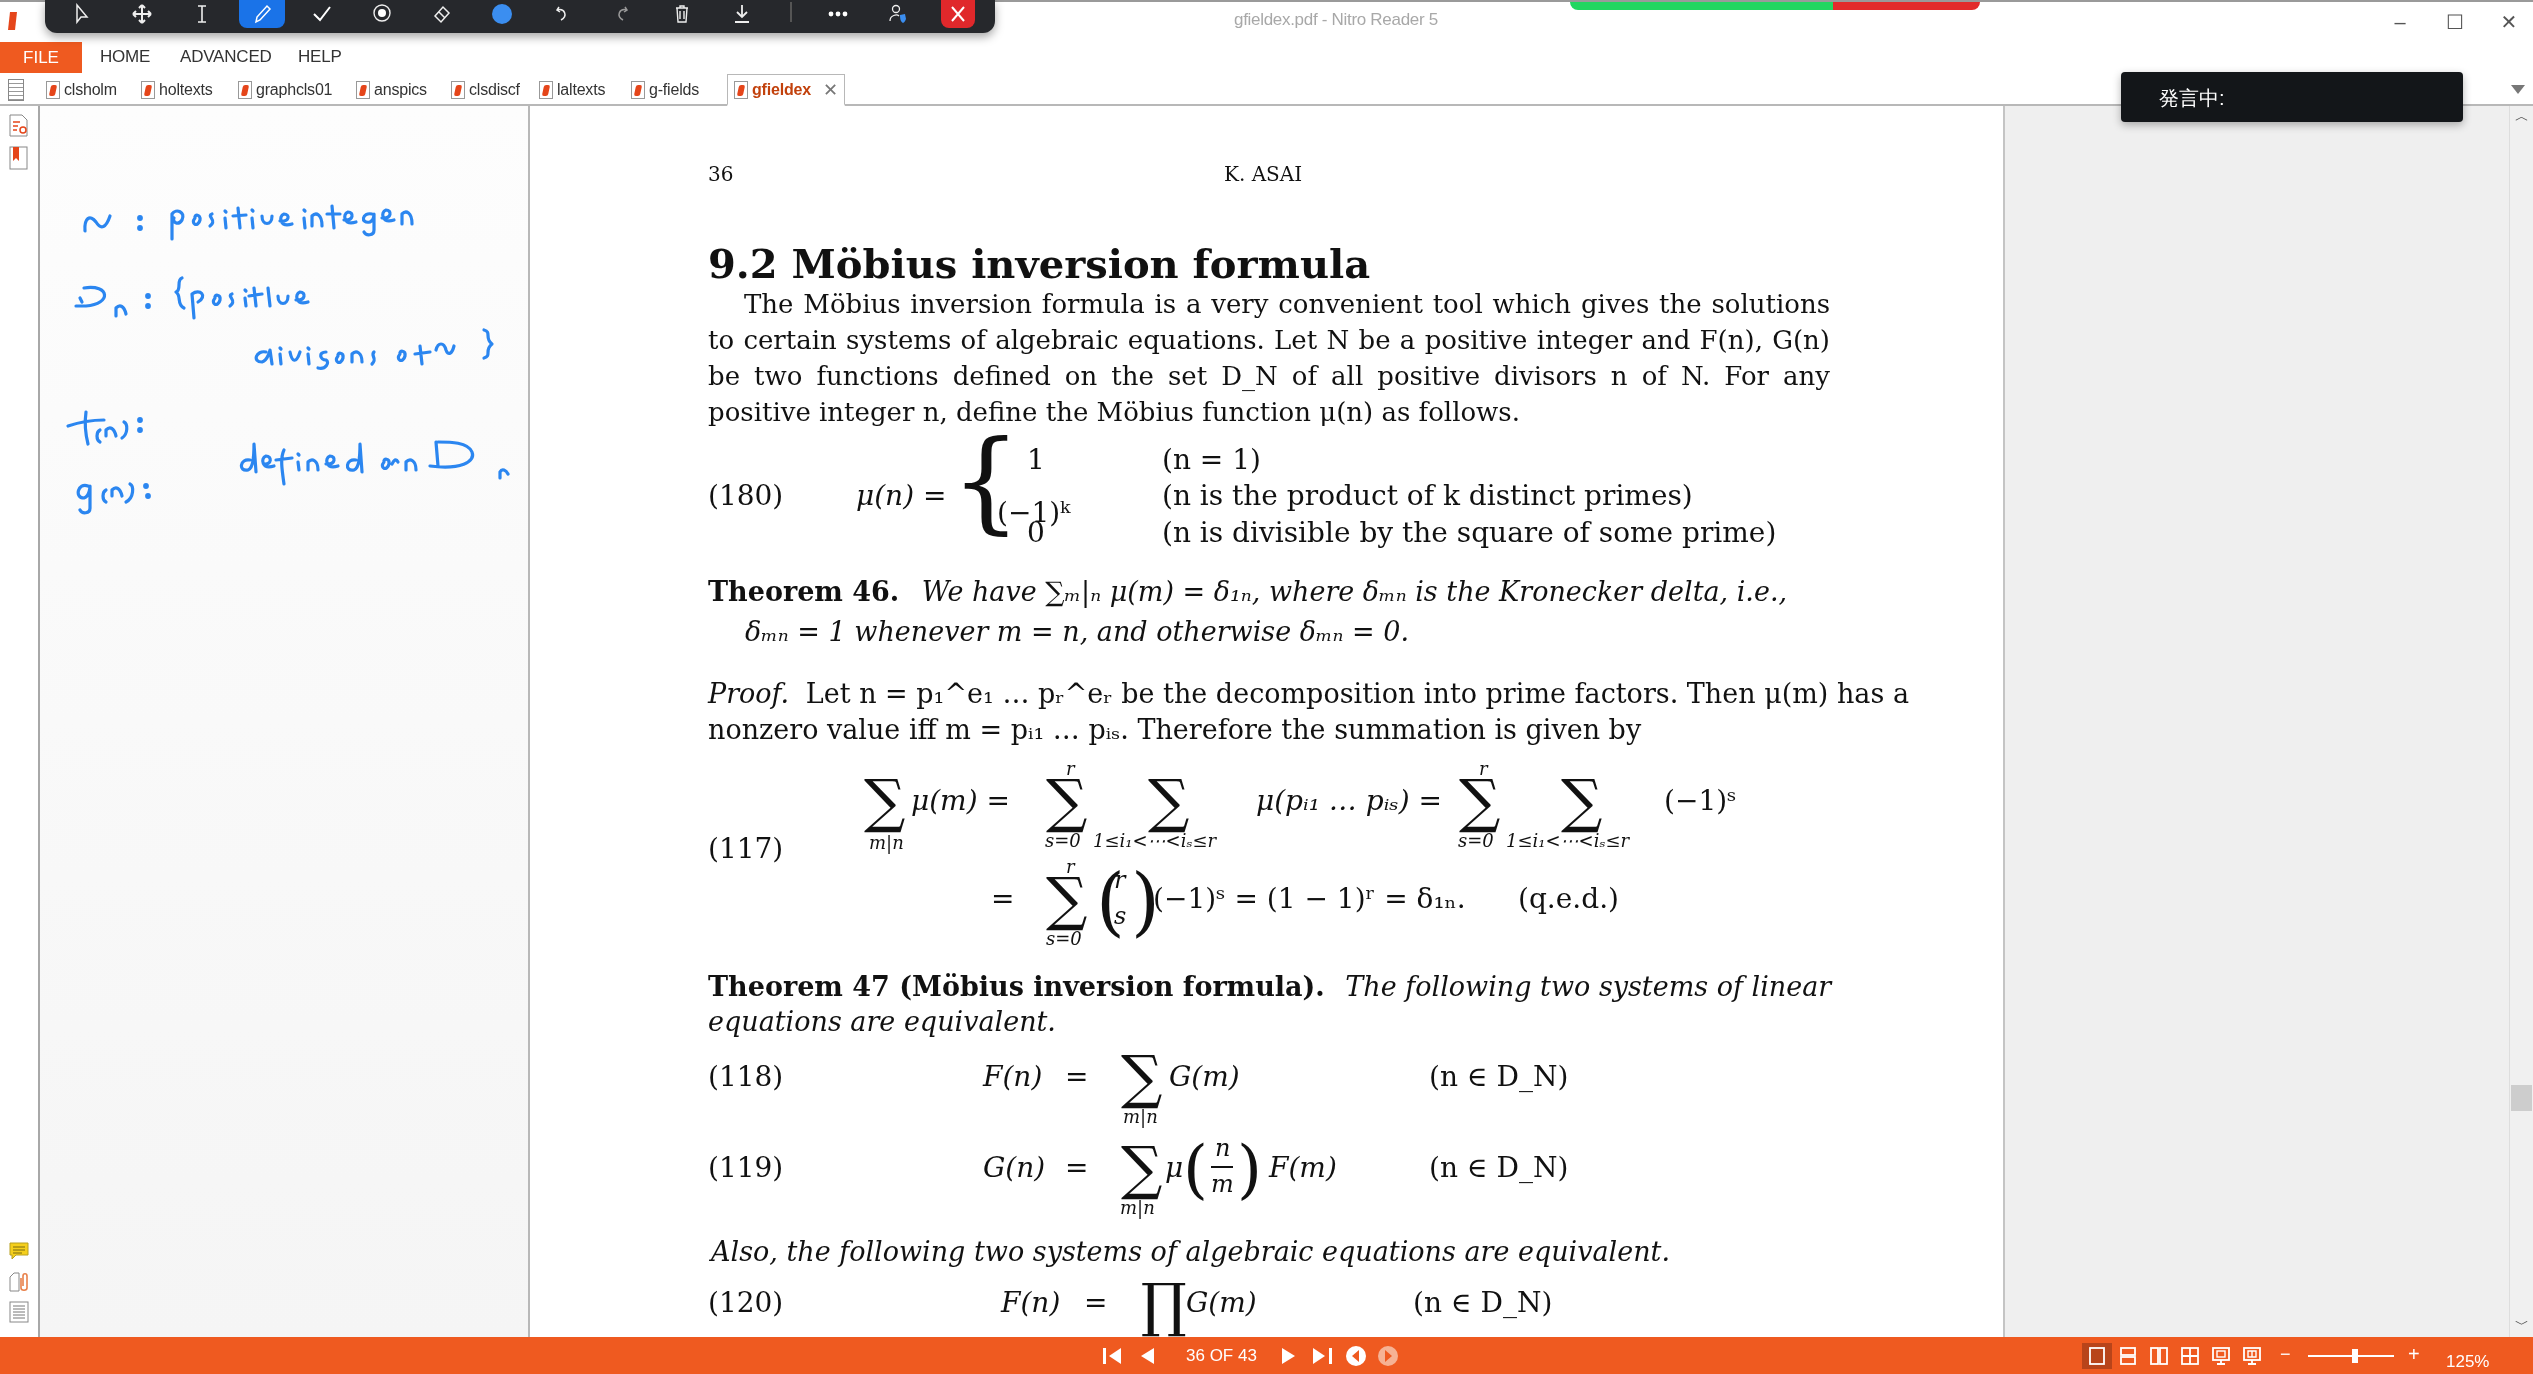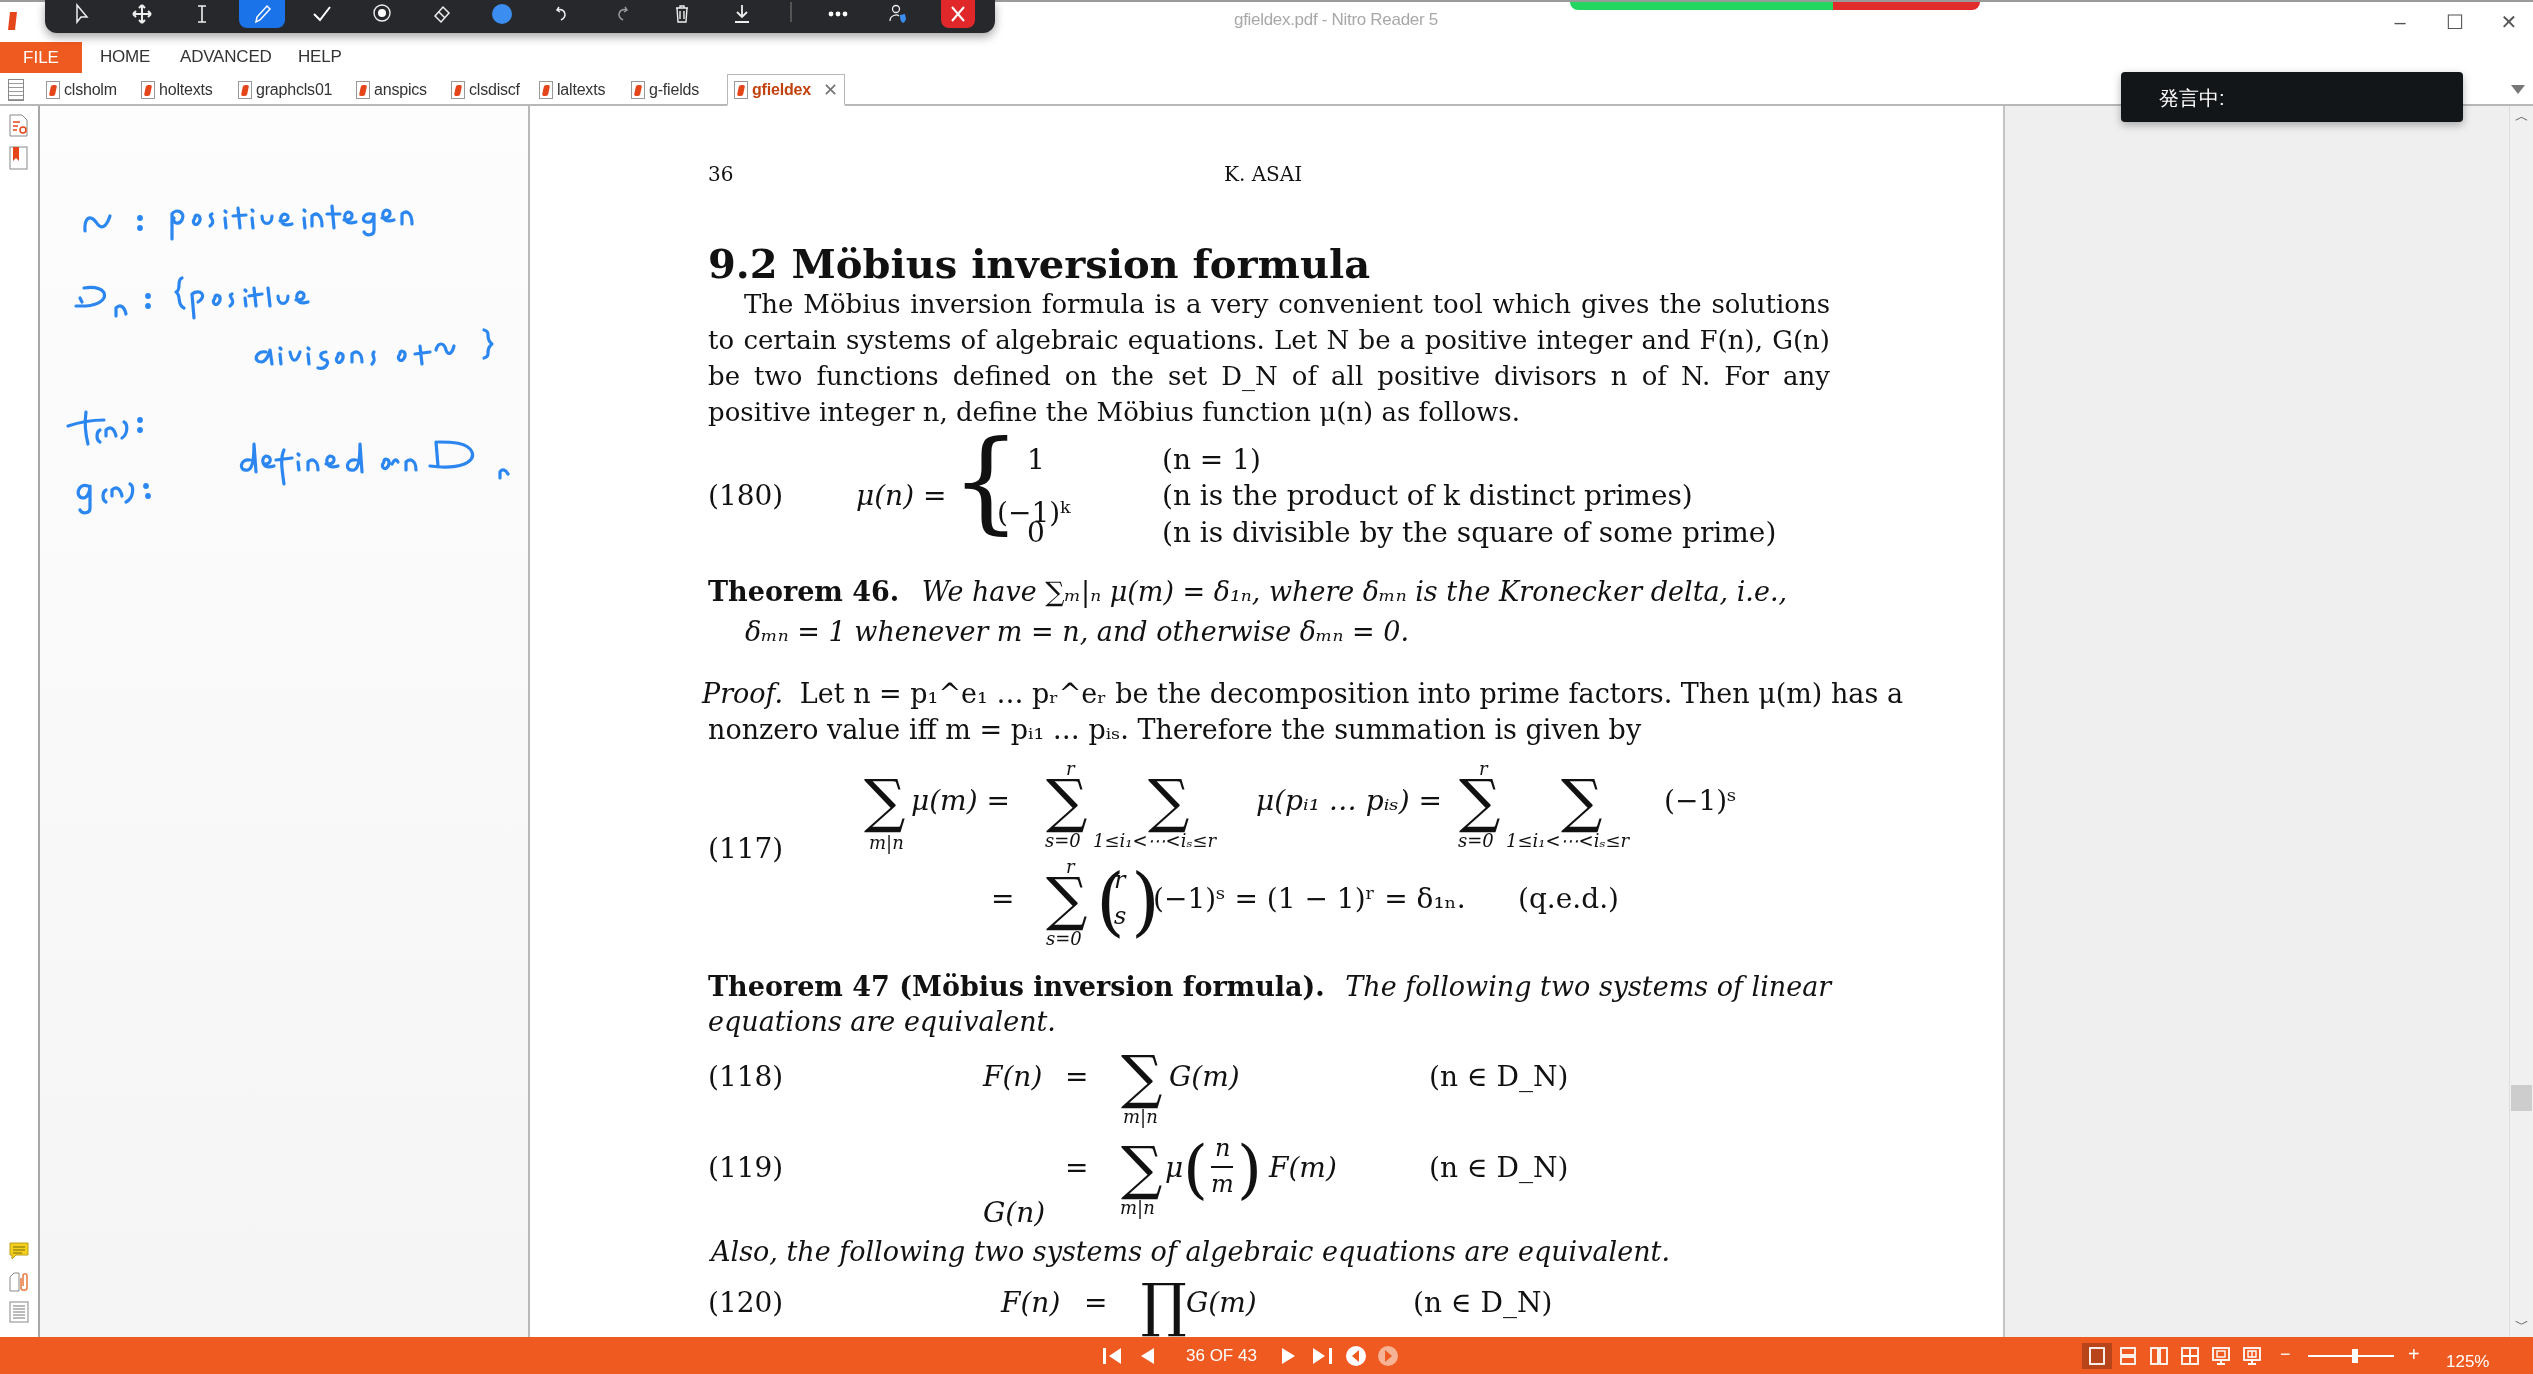--- a/index.html
+++ b/index.html
@@ -354,21 +354,21 @@
       <span class="abs math rm" style="left:631px; top:337px;">(n = 1)</span>
       <span class="abs math rm" style="left:631px; top:373px;">(n is the product of k distinct primes)</span>
       <span class="abs math rm" style="left:631px; top:410px;">(n is divisible by the square of some prime)</span>
 
       <span class="abs" style="left:177px; top:470px; font-size:27px;">
         <span class="thm-head">Theorem 46.</span>
         <span class="it" style="margin-left:14px">We have  ∑ₘ|ₙ μ(m) = δ₁ₙ, where δₘₙ is the Kronecker delta, i.e.,</span>
       </span>
       <span class="abs it" style="left:177px; top:510px; font-size:27px;margin-left:37px;">δₘₙ = 1 whenever m = n, and otherwise δₘₙ = 0.</span>
 
-      <span class="abs" style="left:171px; top:572px; font-size:27px;">
+      <span class="abs" style="left:177px; top:572px; font-size:27px;">
         <span class="it">Proof.</span>
         <span style="margin-left:8px">Let n = p₁^e₁ … pᵣ^eᵣ be the decomposition into prime factors. Then μ(m) has a</span>
       </span>
       <span class="abs" style="left:177px; top:608px; font-size:27px;">nonzero value iff m = pᵢ₁ … pᵢₛ. Therefore the summation is given by</span>
 
       <span class="abs eqno" style="left:177px; top:726px;">(117)</span>
       <span class="abs big-op" style="left:333px; top:666px;">∑</span>
       <span class="abs sub" style="left:338px; top:726px;">m|n</span>
       <span class="abs math" style="left:380px; top:678px;">μ(m) =</span>
       <span class="abs sub" style="left:535px; top:652px;">r</span>
@@ -403,21 +403,21 @@
 
       <span class="abs eqno" style="left:177px; top:954px;">(118)</span>
       <span class="abs math" style="left:452px; top:954px;">F(n)</span>
       <span class="abs math rm" style="left:534px; top:954px;">=</span>
       <span class="abs big-op" style="left:590px; top:942px;">∑</span>
       <span class="abs sub" style="left:592px; top:1000px;">m|n</span>
       <span class="abs math" style="left:638px; top:954px;">G(m)</span>
       <span class="abs math rm" style="left:898px; top:954px;">(n ∈ D_N)</span>
 
       <span class="abs eqno" style="left:177px; top:1045px;">(119)</span>
-      <span class="abs math" style="left:452px; top:1045px;margin-top:45px;">G(n)</span>
+      <span class="abs math" style="left:452px; top:1045px;">G(n)</span>
       <span class="abs math rm" style="left:534px; top:1045px;">=</span>
       <span class="abs big-op" style="left:590px; top:1033px;">∑</span>
       <span class="abs sub" style="left:589px; top:1091px;">m|n</span>
       <span class="abs math" style="left:634px; top:1045px;">μ</span>
       <span class="abs" style="left:652px; top:1026px; font-size:64px; font-weight:200;">(</span>
       <span class="abs math" style="left:684px; top:1028px; font-size:24px;">n</span>
       <span class="abs" style="left:680px; top:1060px; width:22px; height:2px; background:#111;"></span>
       <span class="abs math" style="left:680px; top:1064px; font-size:24px;">m</span>
       <span class="abs" style="left:706px; top:1026px; font-size:64px; font-weight:200;">)</span>
       <span class="abs math" style="left:738px; top:1045px;">F(m)</span>

